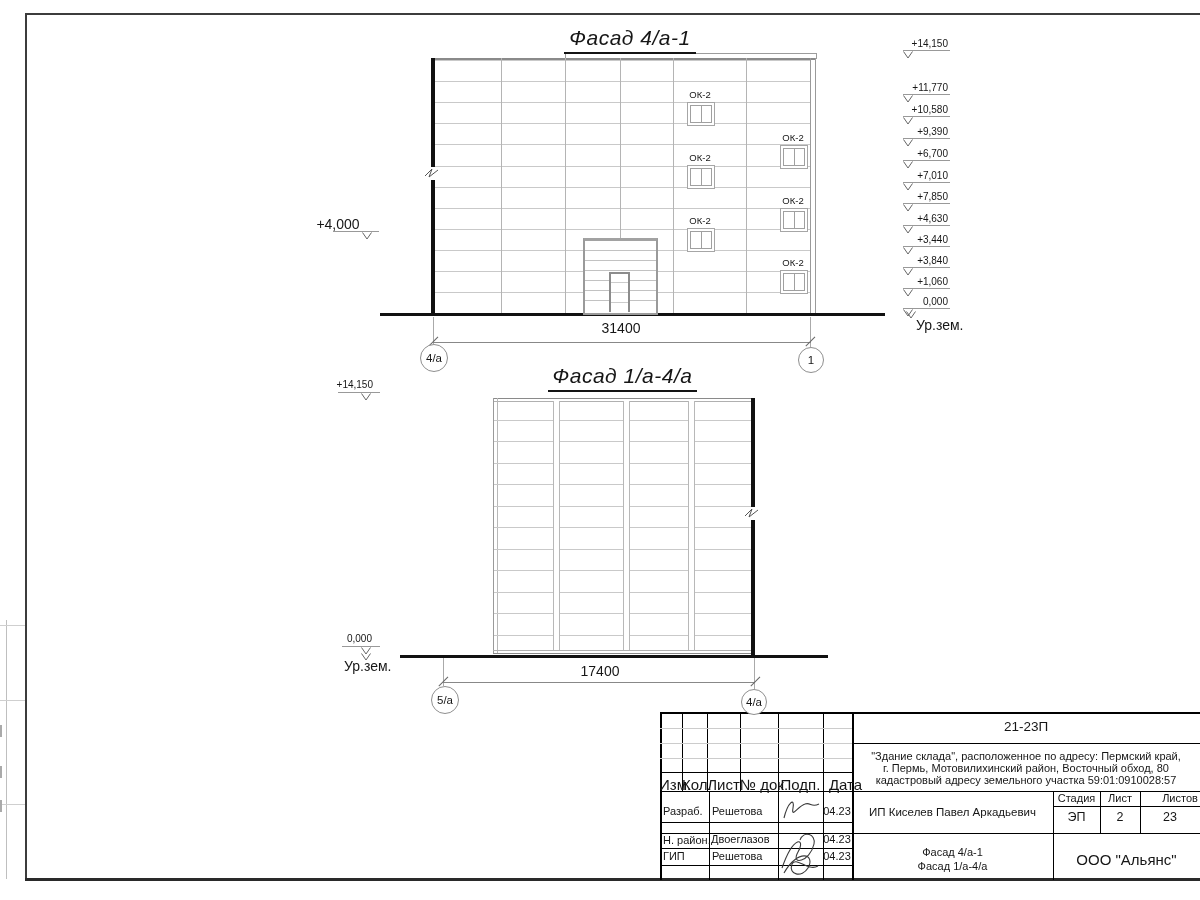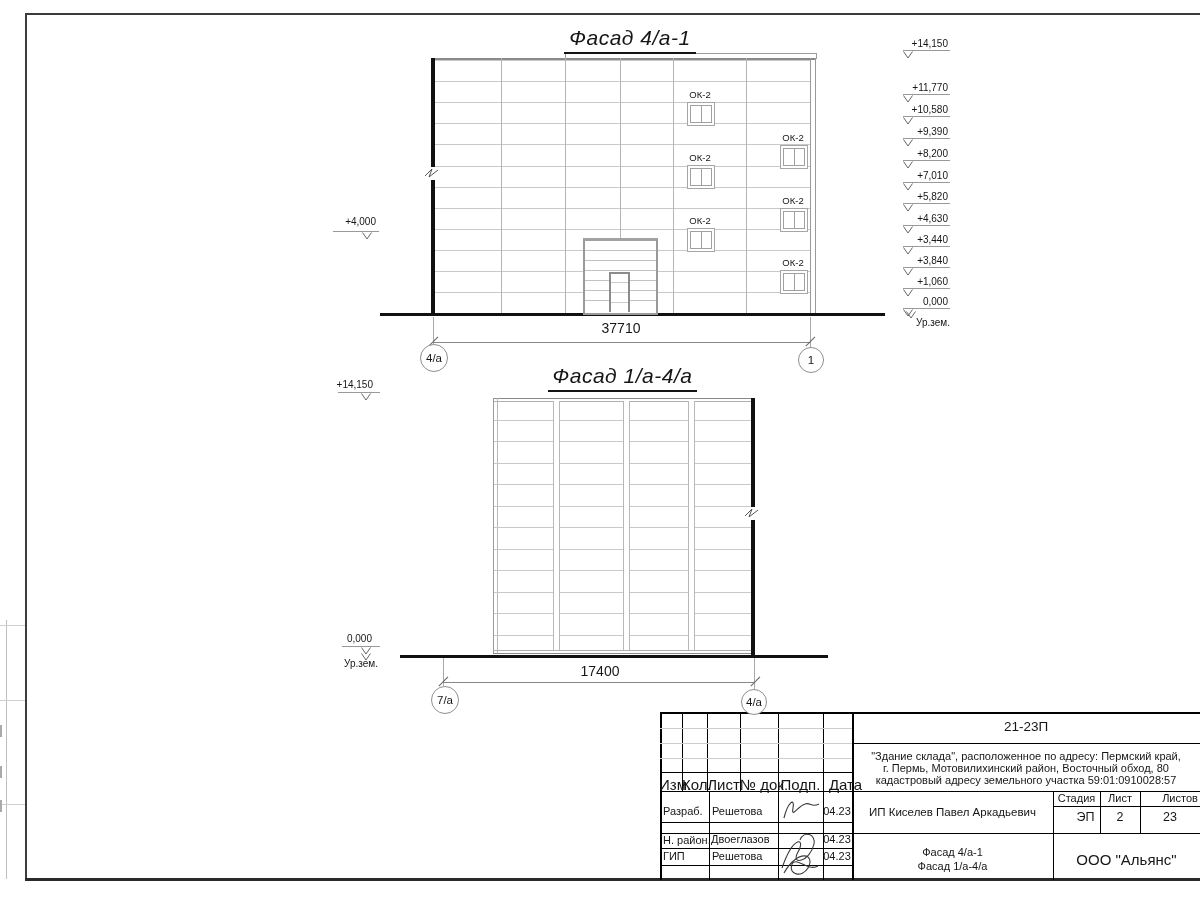--- a/index.html
+++ b/index.html
@@ -6,21 +6,21 @@
   body{width:1200px;height:900px;overflow:hidden;position:relative;
        font-family:"Liberation Sans",sans-serif;color:#161616;}
   .abs{position:absolute;}
   .txt{position:absolute;white-space:nowrap;}
   .ctr{text-align:center;}
   .bubble{position:absolute;border:1px solid #8f8f8f;border-radius:50%;background:#fff;
           display:flex;align-items:center;justify-content:center;font-size:11.5px;z-index:6;}
   .fac-title{font-style:italic;font-size:21px;letter-spacing:.5px;}
   .fac-title span{display:inline-block;border-bottom:2px solid #141414;padding:0 5px 2px 5px;}
   .dim-num{font-size:14px;}
-  .small{font-size:10px;}
+  .small{font-size:14px;}
   .gate{position:absolute;left:583px;top:238px;width:71px;height:72px;background:#fff;
         border:2px solid #9a9a9a;border-top:3px solid #a2a2a2;z-index:4;}
   .gate .slat{position:absolute;left:0;width:100%;height:1px;background:#c2c2c2;}
   .mandoor{position:absolute;left:24px;top:31px;width:17px;height:38px;background:#fff;
            border:2px solid #8c8c8c;border-bottom:none;}
   .mandoor .slat{position:absolute;left:0;width:100%;height:1px;background:#cccccc;}
   .window{position:absolute;border:1px solid #a6a6a6;background:#fff;z-index:4;}
   .window .inner{position:absolute;left:2px;top:2px;right:2px;bottom:2px;border:1px solid #a0a0a0;}
   .window .mid{position:absolute;left:50%;top:2px;bottom:2px;width:1px;background:#a0a0a0;}
   .win-label{position:absolute;font-size:9.5px;text-align:center;width:50px;z-index:5;}
@@ -117,31 +117,31 @@
     <div style="position: absolute; left: 856px; top: 104px; width: 92px; text-align: right; font-size: 10px;">+10,580</div>
     <div style="position: absolute; left: 903px; top: 116px; width: 47px; height: 1px; background: rgb(153, 153, 153);"></div>
     <svg width="10" height="8" style="position: absolute; left: 903px; top: 117px;">
       <polyline points="0.5,0.5 5,7 9.5,0.5" fill="none" stroke="#666" stroke-width="1"></polyline>
     </svg>
     <div style="position: absolute; left: 856px; top: 126px; width: 92px; text-align: right; font-size: 10px;">+9,390</div>
     <div style="position: absolute; left: 903px; top: 138px; width: 47px; height: 1px; background: rgb(153, 153, 153);"></div>
     <svg width="10" height="8" style="position: absolute; left: 903px; top: 139px;">
       <polyline points="0.5,0.5 5,7 9.5,0.5" fill="none" stroke="#666" stroke-width="1"></polyline>
     </svg>
-    <div style="position: absolute; left: 856px; top: 148px; width: 92px; text-align: right; font-size: 10px;">+8,200</div>
+    <div style="position: absolute; left: 856px; top: 148px; width: 92px; text-align: right; font-size: 10px;">+6,700</div>
     <div style="position: absolute; left: 903px; top: 160px; width: 47px; height: 1px; background: rgb(153, 153, 153);"></div>
     <svg width="10" height="8" style="position: absolute; left: 903px; top: 161px;">
       <polyline points="0.5,0.5 5,7 9.5,0.5" fill="none" stroke="#666" stroke-width="1"></polyline>
     </svg>
     <div style="position: absolute; left: 856px; top: 170px; width: 92px; text-align: right; font-size: 10px;">+7,010</div>
     <div style="position: absolute; left: 903px; top: 182px; width: 47px; height: 1px; background: rgb(153, 153, 153);"></div>
     <svg width="10" height="8" style="position: absolute; left: 903px; top: 183px;">
       <polyline points="0.5,0.5 5,7 9.5,0.5" fill="none" stroke="#666" stroke-width="1"></polyline>
     </svg>
-    <div style="position: absolute; left: 856px; top: 191px; width: 92px; text-align: right; font-size: 10px;">+5,820</div>
+    <div style="position: absolute; left: 856px; top: 191px; width: 92px; text-align: right; font-size: 10px;">+7,850</div>
     <div style="position: absolute; left: 903px; top: 203px; width: 47px; height: 1px; background: rgb(153, 153, 153);"></div>
     <svg width="10" height="8" style="position: absolute; left: 903px; top: 204px;">
       <polyline points="0.5,0.5 5,7 9.5,0.5" fill="none" stroke="#666" stroke-width="1"></polyline>
     </svg>
     <div style="position: absolute; left: 856px; top: 213px; width: 92px; text-align: right; font-size: 10px;">+4,630</div>
     <div style="position: absolute; left: 903px; top: 225px; width: 47px; height: 1px; background: rgb(153, 153, 153);"></div>
     <svg width="10" height="8" style="position: absolute; left: 903px; top: 226px;">
       <polyline points="0.5,0.5 5,7 9.5,0.5" fill="none" stroke="#666" stroke-width="1"></polyline>
     </svg>
     <div style="position: absolute; left: 856px; top: 234px; width: 92px; text-align: right; font-size: 10px;">+3,440</div>
@@ -160,21 +160,21 @@
       <polyline points="0.5,0.5 5,7 9.5,0.5" fill="none" stroke="#666" stroke-width="1"></polyline>
     </svg>
     <div style="position: absolute; left: 856px; top: 296px; width: 92px; text-align: right; font-size: 10px;">0,000</div>
     <div style="position: absolute; left: 903px; top: 308px; width: 47px; height: 1px; background: rgb(153, 153, 153);"></div>
     <svg width="10" height="8" style="position: absolute; left: 903px; top: 309px;">
       <polyline points="0.5,0.5 5,7 9.5,0.5" fill="none" stroke="#666" stroke-width="1"></polyline>
     </svg>
     <svg width="10" height="8" style="position: absolute; left: 906px; top: 311px;">
       <polyline points="0.5,0.5 5,7 9.5,0.5" fill="none" stroke="#666" stroke-width="1"></polyline>
     </svg>
-    <div style="position: absolute; left: 300px; top: 216px; width: 76px; text-align: right; font-size: 10px;">+4,000</div>
+    <div style="position: absolute; left: 300px; top: 216px; width: 76px; text-align: center; font-size: 14px;">+4,000</div>
     <div style="position: absolute; left: 333px; top: 231px; width: 46px; height: 1px; background: rgb(153, 153, 153);"></div>
     <svg width="10" height="8" style="position: absolute; left: 362px; top: 232px;">
       <polyline points="0.5,0.5 5,7 9.5,0.5" fill="none" stroke="#666" stroke-width="1"></polyline>
     </svg>
     <div style="position: absolute; left: 295px; top: 379px; width: 78px; text-align: right; font-size: 10px;">+14,150</div>
     <div style="position: absolute; left: 338px; top: 392px; width: 42px; height: 1px; background: rgb(153, 153, 153);"></div>
     <svg width="10" height="8" style="position: absolute; left: 361px; top: 393px;">
       <polyline points="0.5,0.5 5,7 9.5,0.5" fill="none" stroke="#666" stroke-width="1"></polyline>
     </svg>
     <div style="position: absolute; left: 300px; top: 633px; width: 72px; text-align: right; font-size: 10px;">0,000</div>
@@ -252,39 +252,39 @@
   <div class="slat" style="top:39px;"></div>
   <div class="slat" style="top:49px;"></div>
   <div class="slat" style="top:59px;"></div>
   <div class="mandoor">
     <div class="slat" style="top:8px;"></div>
     <div class="slat" style="top:18px;"></div>
     <div class="slat" style="top:28px;"></div>
   </div>
 </div>
 
-<div class="txt ctr dim-num" style="left:560px;top:320px;width:122px;">37710</div>
+<div class="txt ctr dim-num" style="left:560px;top:320px;width:122px;">31400</div>
 
 <div class="bubble" style="left:420px;top:344px;width:26px;height:26px;">
   <span>4/а</span>
 </div>
 <div class="bubble" style="left:798px;top:347px;width:24px;height:24px;">
   <span>1</span>
 </div>
 
 <div class="txt small" style="left:916px;top:317px;">Ур.зем.</div>
 
 <div class="txt ctr fac-title" style="left:480px;top:364px;width:285px;">
   <span>Фасад 1/а-4/а</span>
 </div>
 
 <div class="txt ctr dim-num" style="left:540px;top:663px;width:120px;">17400</div>
 
 <div class="bubble" style="left:431px;top:686px;width:26px;height:26px;">
-  <span>7/а</span>
+  <span>5/а</span>
 </div>
 <div class="bubble" style="left:741px;top:689px;width:24px;height:24px;">
   <span>4/а</span>
 </div>
 
 <div class="txt small" style="left:344px;top:658px;">Ур.зем.</div>
 
 <div class="txt ctr" style="left:852px;top:719px;width:348px;font-size:13.5px;">21-23П</div>
 
 <div class="txt ctr" style="left:852px;top:750px;width:348px;font-size:11px;">"Здание склада", расположенное по адресу: Пермский край,</div>
@@ -317,20 +317,20 @@
   <path d="M8,40 C20,6 32,10 24,24 C16,38 36,34 40,16 C42,6 30,2 26,12" fill="none" stroke="#3a3a3a" stroke-width="1.1"></path>
   <path d="M10,45 C24,20 42,26 34,40 C28,50 14,47 18,36 C22,28 34,44 44,38" fill="none" stroke="#3a3a3a" stroke-width="1.1"></path>
 </svg>
 
 <div class="txt ctr" style="left:852px;top:806px;width:201px;font-size:11.5px;">ИП Киселев Павел Аркадьевич</div>
 
 <div class="txt ctr" style="left:1053px;top:792px;width:47px;font-size:11px;">Стадия</div>
 <div class="txt ctr" style="left:1100px;top:792px;width:40px;font-size:11px;">Лист</div>
 <div class="txt ctr" style="left:1140px;top:792px;width:80px;font-size:11px;">Листов</div>
 
-<div class="txt ctr" style="left:1053px;top:810px;width:47px;font-size:12.5px;padding-left:9px;">ЭП</div>
+<div class="txt ctr" style="left:1053px;top:810px;width:47px;font-size:12.5px;">ЭП</div>
 <div class="txt ctr" style="left:1100px;top:810px;width:40px;font-size:12.5px;">2</div>
 <div class="txt ctr" style="left:1140px;top:810px;width:60px;font-size:12.5px;">23</div>
 
 <div class="txt ctr" style="left:852px;top:846px;width:201px;font-size:11px;">Фасад 4/а-1</div>
 <div class="txt ctr" style="left:852px;top:860px;width:201px;font-size:11px;">Фасад 1/а-4/а</div>
 
 <div class="txt ctr" style="left:1053px;top:851px;width:147px;font-size:15px;">ООО "Альянс"</div>
 
 </body></html>

